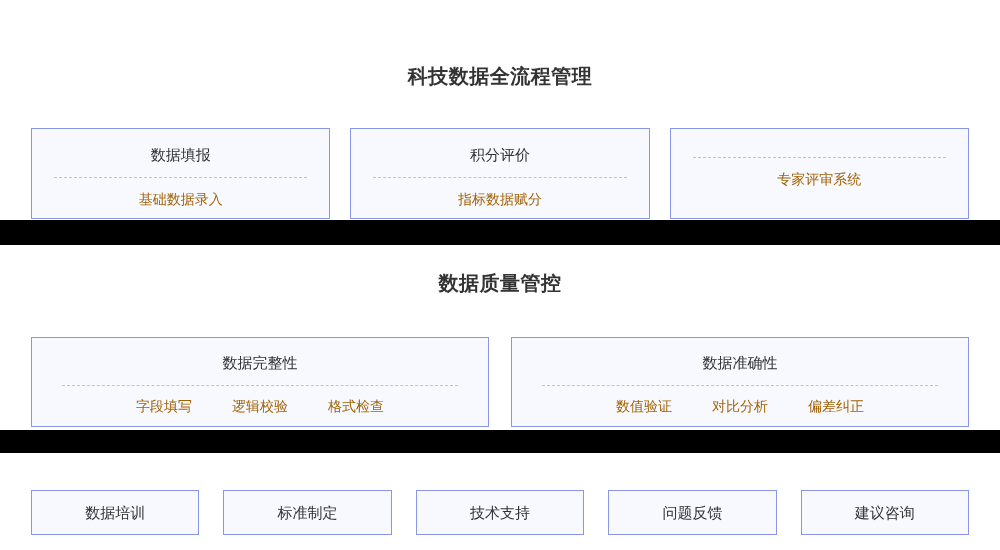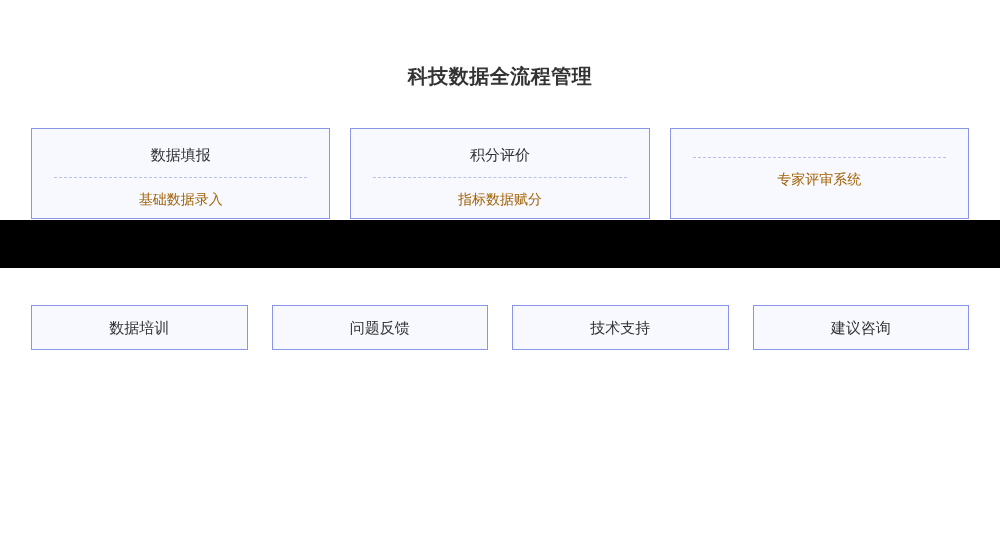--- a/index.html
+++ b/index.html
@@ -163,26 +163,54 @@
         <div class="sub-list">
           <span class="sub-item">专家评审系统</span>
         </div>
       </div>
 
     </div>
   </div>
 
   <div class="divider-bar bar-1"></div>
 
+  <div class="section section-2">
+    <div class="section-title">数据质量管控</div>
+
+    <div class="card-row row-quality">
+
+      <div class="card card-quality">
+        <div class="card-title">数据完整性</div>
+        <hr class="card-divider">
+        <div class="sub-list">
+          <span class="sub-item">字段填写</span>
+          <span class="sub-item">逻辑校验</span>
+          <span class="sub-item">格式检查</span>
+        </div>
+      </div>
+
+      <div class="card card-quality">
+        <div class="card-title">数据准确性</div>
+        <hr class="card-divider">
+        <div class="sub-list">
+          <span class="sub-item">数值验证</span>
+          <span class="sub-item">对比分析</span>
+          <span class="sub-item">偏差纠正</span>
+        </div>
+      </div>
+
+    </div>
+  </div>
 
   <div class="divider-bar bar-2"></div>
 
   <div class="section section-3">
 
     <div class="card-row row-service">
       <div class="card card-service">数据培训</div>
+      <div class="card card-service">标准制定</div>
+      <div class="card card-service">技术支持</div>
       <div class="card card-service">问题反馈</div>
-      <div class="card card-service">技术支持</div>
       <div class="card card-service">建议咨询</div>
     </div>
   </div>
 
 </div>
 
 </body></html>

